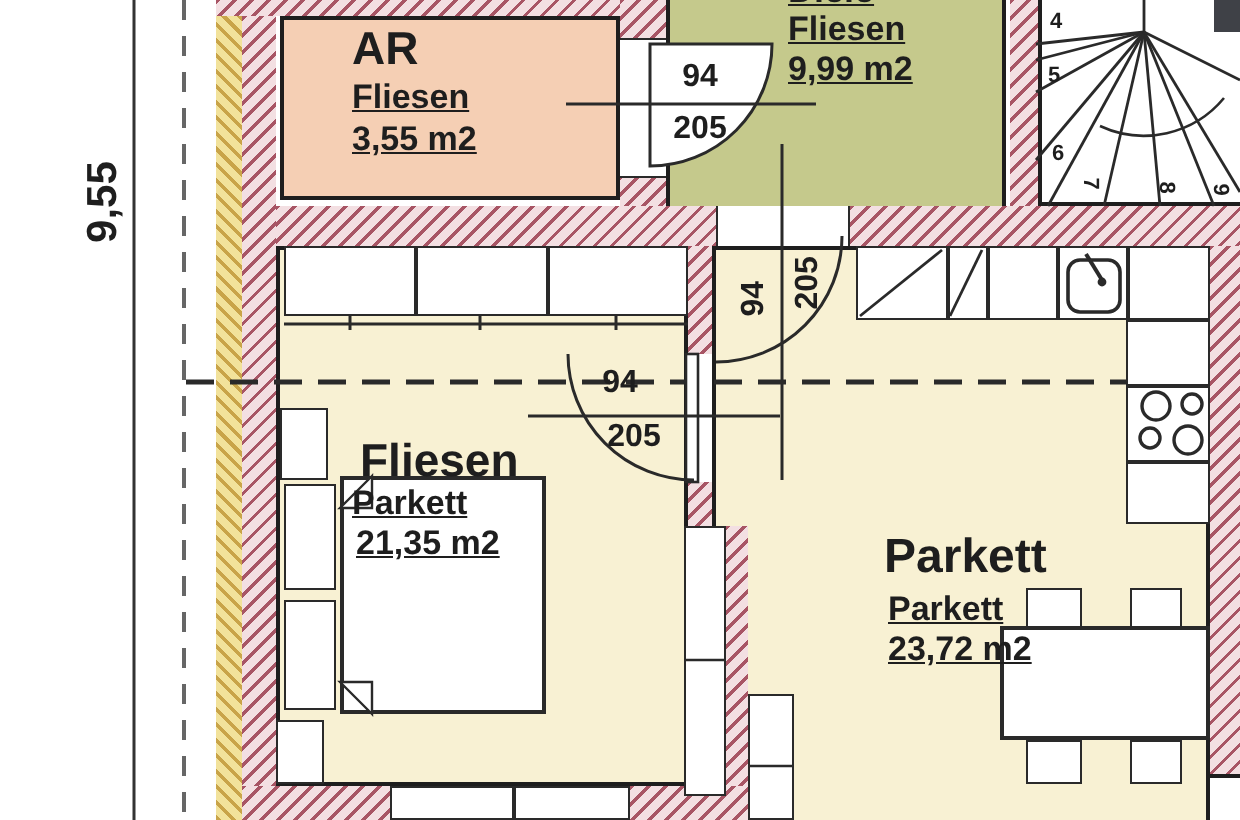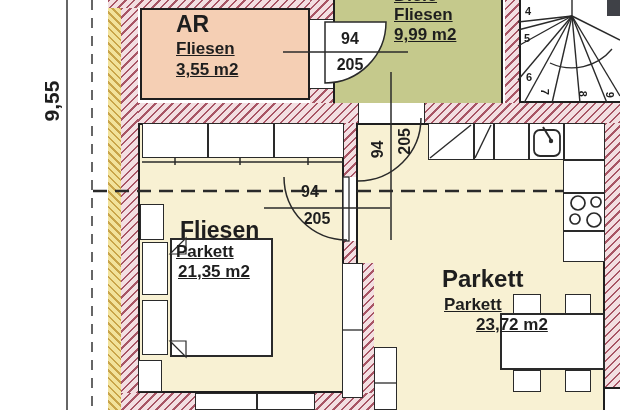--- a/index.html
+++ b/index.html
@@ -170,21 +170,21 @@
   <div class="lbl room-name z60" style="left:176px;top:12px;">AR</div>
   <div class="lbl room-sub z60" style="left:176px;top:40px;">Fliesen</div>
   <div class="lbl room-sub z60" style="left:176px;top:61px;">3,55 m2</div>
 
   <div class="lbl room-name z60" style="left:180px;top:218px;">Fliesen</div>
   <div class="lbl room-sub z60" style="left:176px;top:243px;">Parkett</div>
   <div class="lbl room-sub z60" style="left:178px;top:263px;">21,35 m2</div>
 
   <div class="lbl room-name z60" style="left:442px;top:266px;font-size:24px;">Parkett</div>
   <div class="lbl room-sub z60" style="left:444px;top:296px;">Parkett</div>
-  <div class="lbl room-sub z60" style="left:444px;top:316px;margin-left:32px;">23,72 m2</div>
+  <div class="lbl room-sub z60" style="left:444px;top:316px;">23,72 m2</div>
 
   <div class="lbl dim z60" style="left:334px;top:31px;width:32px;text-align:center;">94</div>
   <div class="lbl dim z60" style="left:329px;top:57px;width:42px;text-align:center;">205</div>
 
   <div class="lbl dim dim-rot z60" style="left:362px;top:141px;width:32px;text-align:center;">94</div>
   <div class="lbl dim dim-rot z60" style="left:384px;top:133px;width:42px;text-align:center;">205</div>
 
   <div class="lbl dim z60" style="left:294px;top:184px;width:32px;text-align:center;">94</div>
   <div class="lbl dim z60" style="left:296px;top:211px;width:42px;text-align:center;">205</div>
 

